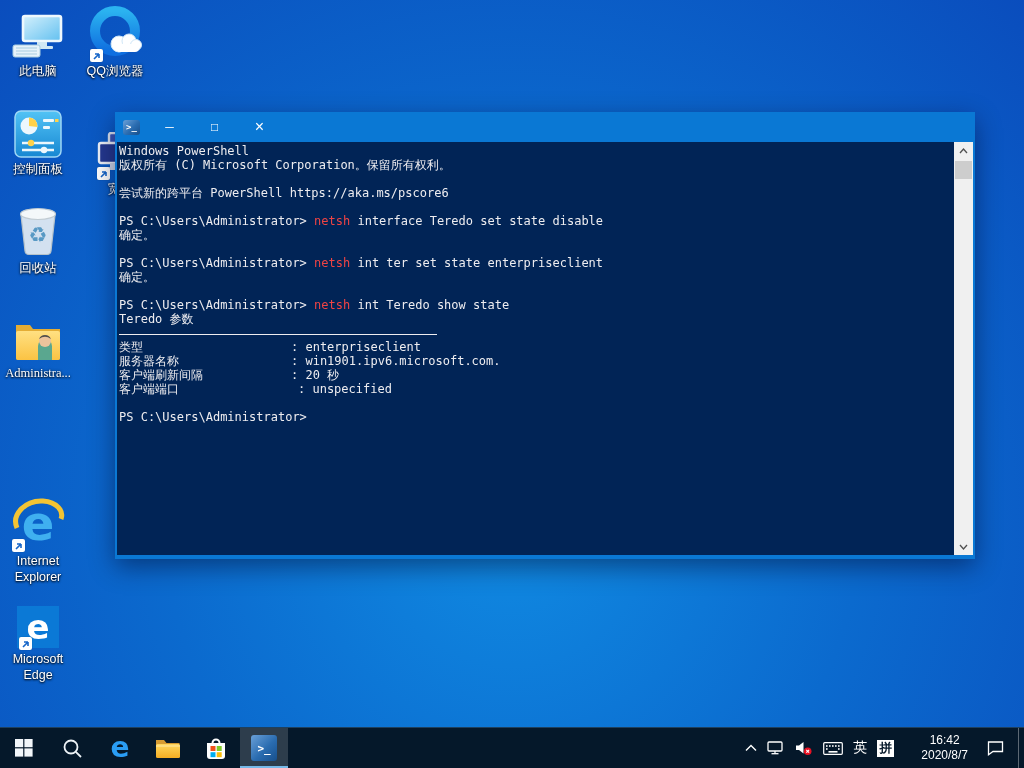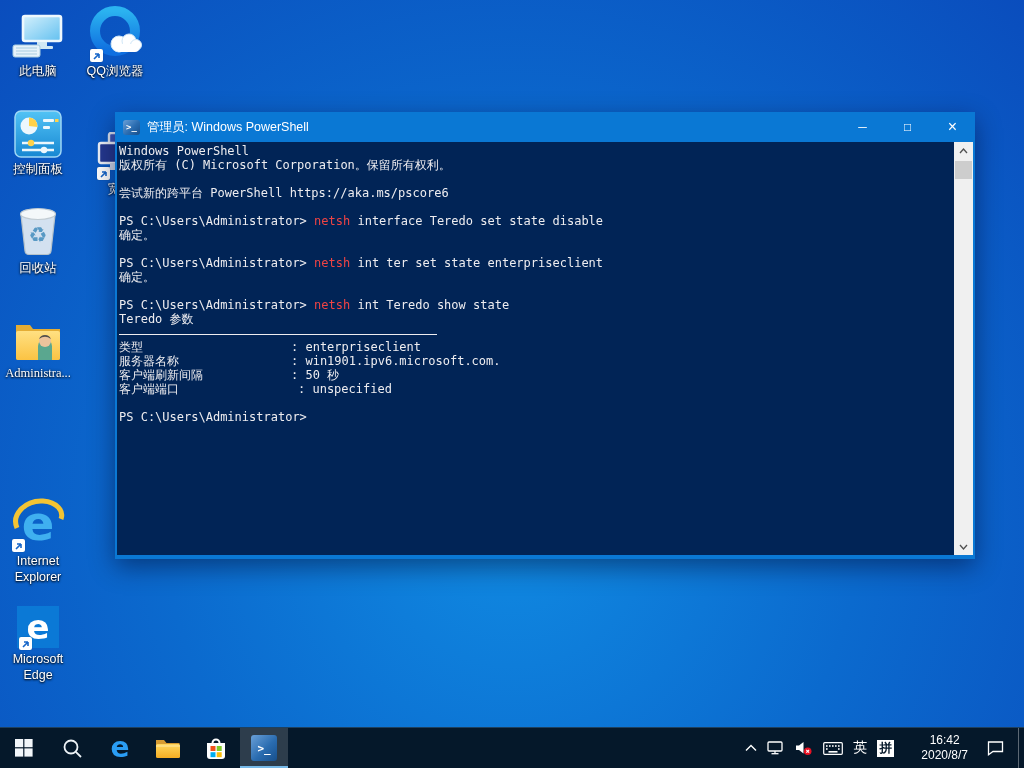--- a/index.html
+++ b/index.html
@@ -201,21 +201,20 @@
             <path d="M4 9 L9 4 M9 4 v4 M9 4 h-4" stroke="#1766c8" stroke-width="1.6" fill="none"></path>
           </svg>
       </span>
     </div>
     <div class="lbl">Microsoft Edge</div>
   </div>
 
   <div class="win">
     <div class="titlebar">
       <span class="ticon psicon">&gt;_</span>
-      <span class="tb-title">管理员: Windows PowerShell</span>
       <div class="cap min">─</div>
       <div class="cap max">□</div>
       <div class="cap close">×</div>
     </div>
     <div class="console">
         <div class="cline"><span>Windows PowerShell</span></div>
         <div class="cline"><span>版权所有 (C) Microsoft Corporation。保留所有权利。</span></div>
         <div class="cline"></div>
         <div class="cline"><span>尝试新的跨平台 PowerShell https://aka.ms/pscore6</span></div>
         <div class="cline"></div>
@@ -223,21 +222,21 @@
         <div class="cline"><span>确定。</span></div>
         <div class="cline"></div>
         <div class="cline"><span>PS C:\Users\Administrator&gt; </span><span class="ycmd">netsh</span><span> int ter set state enterpriseclient</span></div>
         <div class="cline"><span>确定。</span></div>
         <div class="cline"></div>
         <div class="cline"><span>PS C:\Users\Administrator&gt; </span><span class="ycmd">netsh</span><span> int Teredo show state</span></div>
         <div class="cline"><span>Teredo 参数</span></div>
         <div class="cline"><span class="cdivider"></span></div>
         <div class="cline"><span>类型</span><span style="position: absolute; left: 172px;">: enterpriseclient</span></div>
         <div class="cline"><span>服务器名称</span><span style="position: absolute; left: 172px;">: win1901.ipv6.microsoft.com.</span></div>
-        <div class="cline"><span>客户端刷新间隔</span><span style="position: absolute; left: 172px;">: 50 秒</span></div>
+        <div class="cline"><span>客户端刷新间隔</span><span style="position: absolute; left: 172px;">: 20 秒</span></div>
         <div class="cline"><span>客户端端口</span><span style="position: absolute; left: 179px;">: unspecified</span></div>
         <div class="cline"></div>
         <div class="cline"><span>PS C:\Users\Administrator&gt;</span></div>
       </div>
     <div class="scrollbar">
       <div class="sb-arrow up">
         <svg width="9" height="6">
             <polyline points="1,5 4.5,1 8,5" stroke="#505050" stroke-width="1.3" fill="none"></polyline>
           </svg>
       </div>

